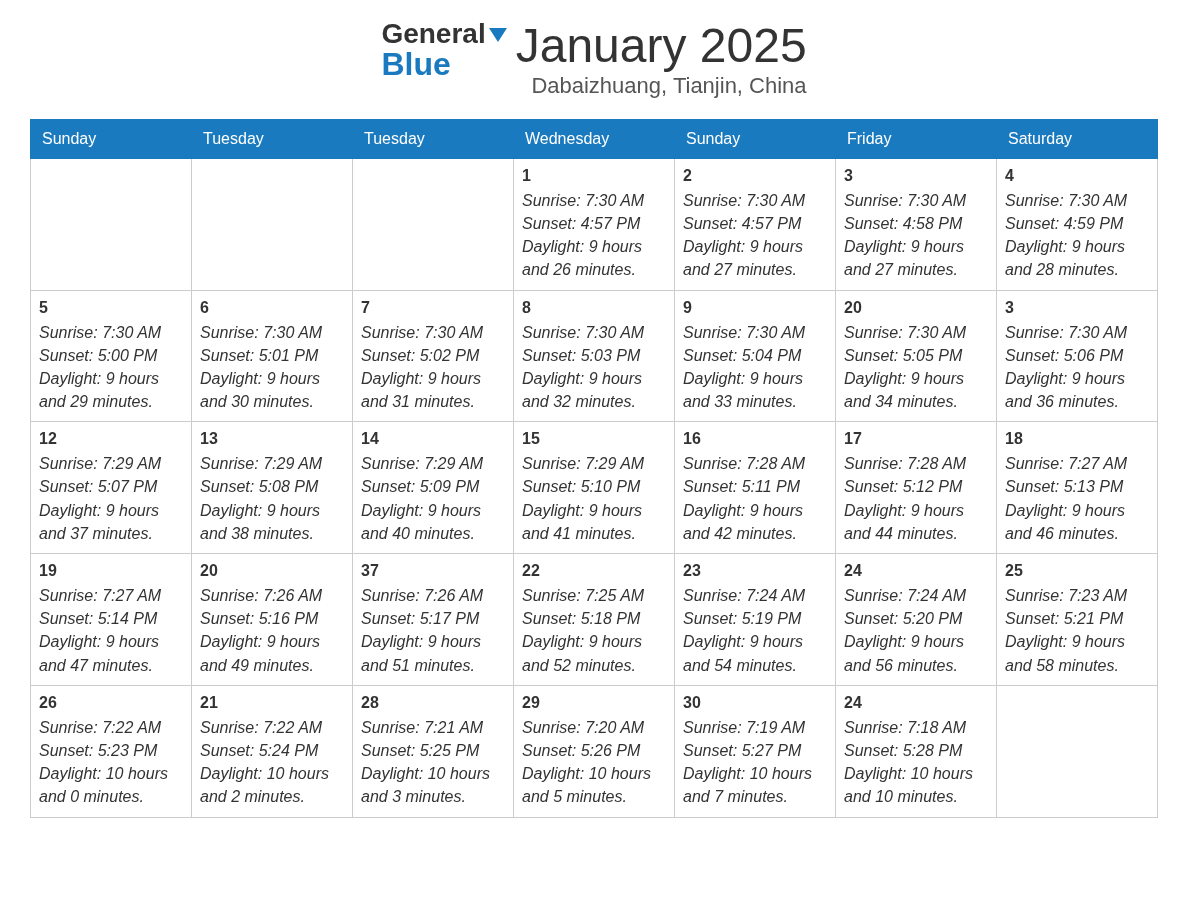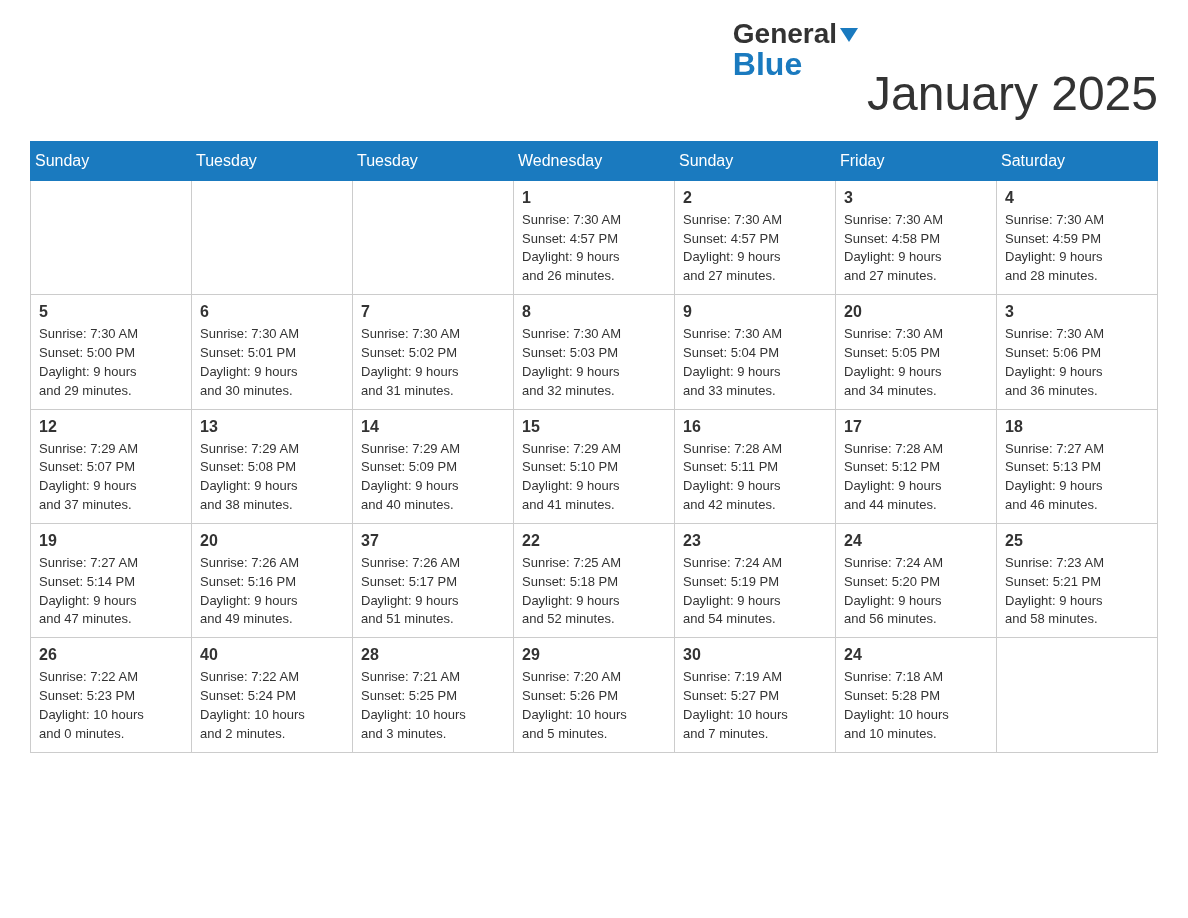--- a/index.html
+++ b/index.html
@@ -5,21 +5,21 @@
     * { box-sizing: border-box; margin: 0; padding: 0; }
     body {
       font-family: Arial, sans-serif;
       background: #fff;
       padding: 20px 30px;
       width: 1188px;
       min-height: 918px;
     }
     .header {
       display: flex;
-      justify-content: flex-end;
+      justify-content: center;
       align-items: flex-start;
       margin-bottom: 20px;
       gap: 9px;
     }
     .logo {
       display: flex;
       flex-direction: column;
       align-items: flex-start;
     }
     .logo-general {
@@ -29,42 +29,41 @@
       line-height: 1;
     }
     .logo-blue {
       font-size: 32px;
       font-weight: bold;
       color: #1a7abf;
       line-height: 1;
     }
     .title-block {
       text-align: right;
-      margin-top: 48px;
     }
     .title-block h1 {
       font-size: 48px;
       font-weight: normal;
       color: #333;
       line-height: 1.1;
     }
     .title-block h2 {
       font-size: 22px;
       font-weight: normal;
       color: #555;
     }
     .calendar {
       width: 100%;
       border-collapse: collapse;
       border: 1px solid #ccc;
     }
     .calendar thead tr th {
       background-color: #1a7abf;
       color: #fff;
-      padding: 10px 4px;
+      padding: 10px 11px;
       text-align: left;
       font-size: 16px;
       font-weight: normal;
       border: 1px solid #1a7abf;
     }
     .calendar tbody tr td {
       vertical-align: top;
       padding: 8px;
       border: 1px solid #ccc;
       width: 14.28%;
@@ -73,23 +72,24 @@
       color: #333;
     }
     .day-number {
       font-size: 16px;
       font-weight: bold;
       display: block;
       margin-bottom: 4px;
       color: #333;
     }
     .day-info {
-      font-size: 13px;
+      font-size: 16px;
       color: #333;
       line-height: 1.45;
+      font-style: italic;
     }
     .empty-cell {
       background: #fff;
     }
     .logo-row {
       display: flex;
       align-items: center;
     }
   </style>
 </head>
@@ -102,20 +102,21 @@
       <svg width="18" height="14" viewBox="0 0 18 14" style="margin-left:3px;margin-top:2px;">
         <polygon points="0,0 18,0 9,14" fill="#1a7abf"></polygon>
       </svg>
     </div>
     <div class="logo-row">
       <span class="logo-blue">Blue</span>
     </div>
   </div>
   <div class="title-block">
     <h1>January 2025</h1>
+    <h2>Dabaizhuang, Tianjin, China</h2>
   </div>
 </div>
 
 <table class="calendar">
   <thead>
     <tr>
     <th>Sunday</th>
         <th>Tuesday</th>
         <th>Tuesday</th>
         <th>Wednesday</th>
@@ -235,21 +236,21 @@
           <span class="day-number">25</span>
           <div class="day-info">Sunrise: 7:23 AM<br>Sunset: 5:21 PM<br>Daylight: 9 hours<br>and 58 minutes.</div>
         </td>
       </tr>
       <tr>
         <td>
           <span class="day-number">26</span>
           <div class="day-info">Sunrise: 7:22 AM<br>Sunset: 5:23 PM<br>Daylight: 10 hours<br>and 0 minutes.</div>
         </td>
         <td>
-          <span class="day-number">40</span>
+          <span class="day-number">21</span>
           <div class="day-info">Sunrise: 7:22 AM<br>Sunset: 5:24 PM<br>Daylight: 10 hours<br>and 2 minutes.</div>
         </td>
         <td>
           <span class="day-number">28</span>
           <div class="day-info">Sunrise: 7:21 AM<br>Sunset: 5:25 PM<br>Daylight: 10 hours<br>and 3 minutes.</div>
         </td>
         <td>
           <span class="day-number">29</span>
           <div class="day-info">Sunrise: 7:20 AM<br>Sunset: 5:26 PM<br>Daylight: 10 hours<br>and 5 minutes.</div>
         </td>

